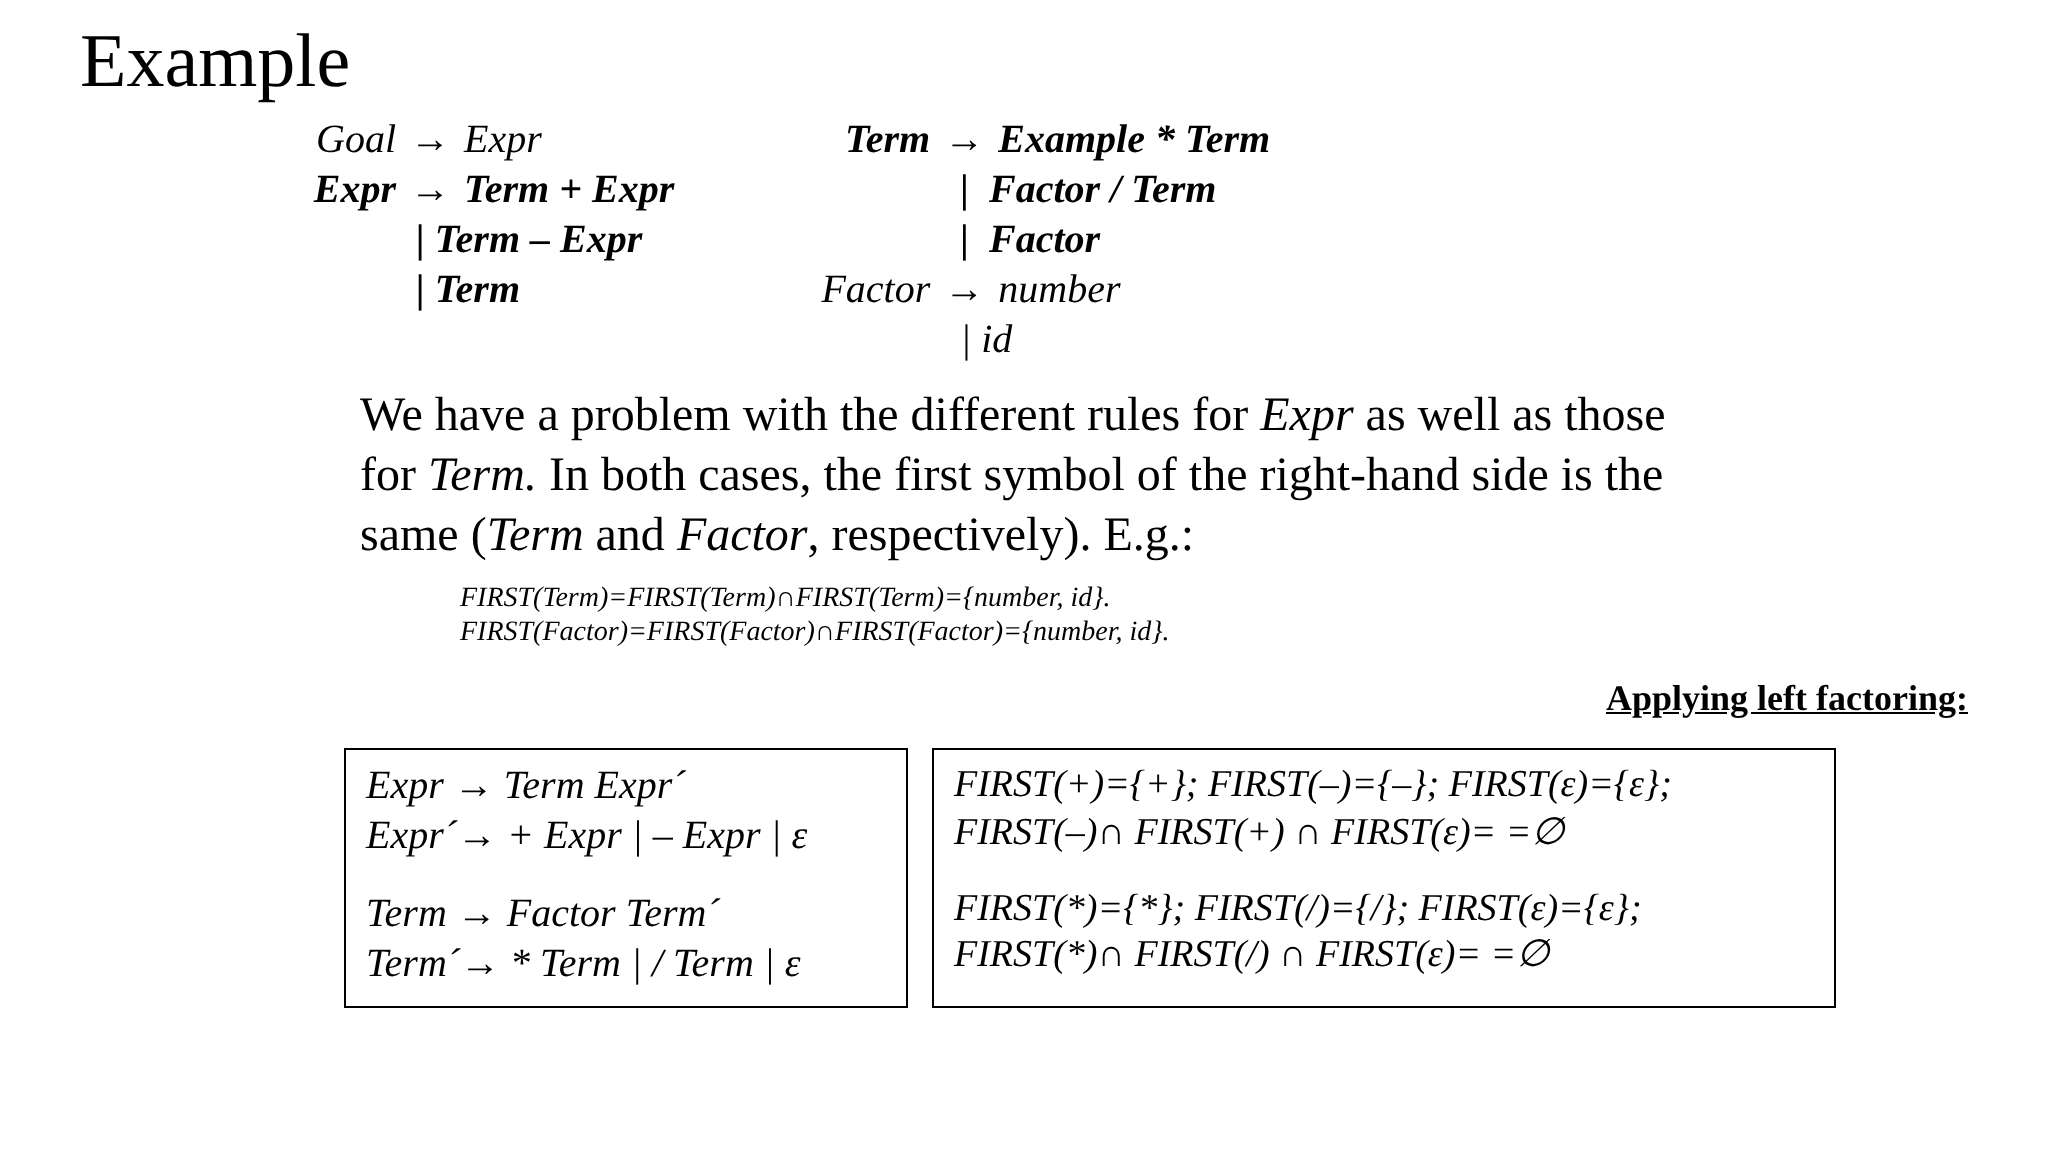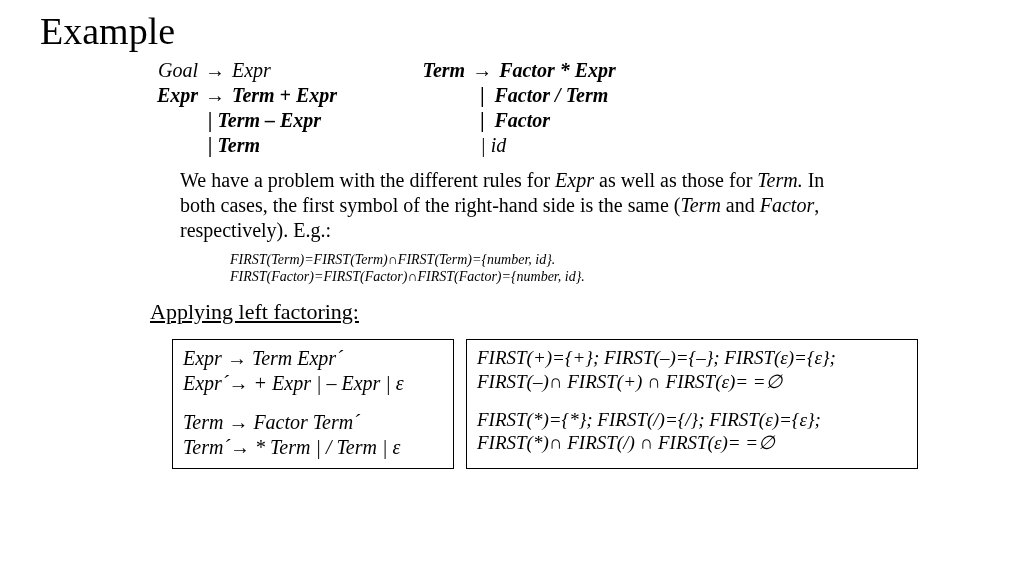--- a/index.html
+++ b/index.html
@@ -30,33 +30,34 @@
     font-size: 20px;
   }
   .col { white-space: nowrap; }
   .g-line { font-style: italic; }
   .g-line.bold { font-weight: bold; }
   .arrow { padding: 0 2px; }
   .lhs { display: inline-block; min-width: 58px; text-align: right; }
   .pipe-pad { display: inline-block; min-width: 58px; text-align: right; }
   .expl {
     margin: 6px 120px 8px 140px;
-    font-size: 20px;
+    font-size: 24px;
   }
   .expl .it { font-style: italic; }
   .first-block {
     margin-left: 190px;
     font-style: italic;
     font-size: 14px;
   }
   .applying {
-    font-weight: normal;
+    font-weight: bold;
     text-decoration: underline;
-    font-size: 22px;
+    font-size: 18px;
     margin: 12px 0 14px 110px;
+    text-align: right;
   }
   .boxrow {
     display: flex;
     gap: 12px;
     margin-left: 110px;
     padding-left: 22px;
   }
   .box {
     border: 1px solid #000;
     padding: 6px 10px 8px 10px;
@@ -95,31 +96,36 @@
         <span class="pipe-pad">&nbsp;</span>&nbsp;
         <span>|</span>
         <span>Term</span>
       </div>
     </div>
 
     <div class="col">
       <div class="g-line bold">
         <span class="lhs">Term</span>
         <span class="arrow">→</span>
-        <span>Factor * Expr</span>
+        <span>Example * Term</span>
       </div>
       <div class="g-line bold">
         <span class="pipe-pad">&nbsp;</span>&nbsp;&nbsp;
         <span>|</span>&nbsp;
         <span>Factor / Term</span>
       </div>
       <div class="g-line bold">
         <span class="pipe-pad">&nbsp;</span>&nbsp;&nbsp;
         <span>|</span>&nbsp;
         <span>Factor</span>
+      </div>
+      <div class="g-line">
+        <span class="lhs">Factor</span>
+        <span class="arrow">→</span>
+        <span>number</span>
       </div>
       <div class="g-line">
         <span class="pipe-pad">&nbsp;</span>&nbsp;&nbsp;
         <span>|</span>
         <span>id</span>
       </div>
     </div>
   </div>
 
   <div class="expl">

